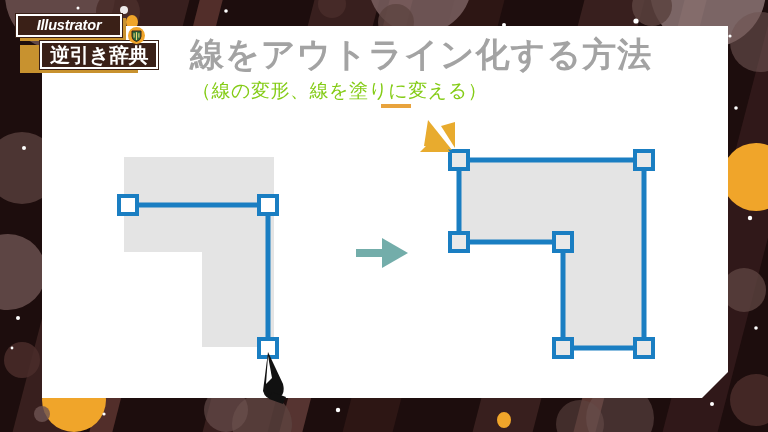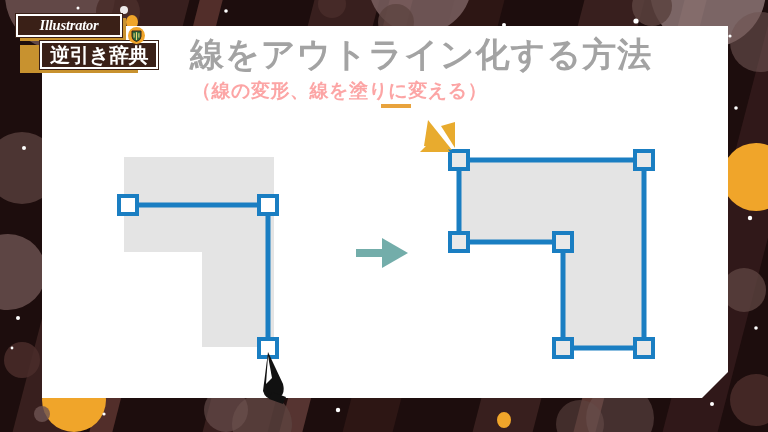--- a/index.html
+++ b/index.html
@@ -32,21 +32,21 @@
     position:relative;
     background:#3a2017;
     border:2px solid #ffffff;
     box-shadow:0 0 0 1px #3a2017;
     color:#ffffff;
     text-align:center;
     line-height:1;
   }
   .logo-bar.top {
     width:106px; height:23px;
-    font-family:Liberation Serif, serif;
+    font-family:Liberation Sans, sans-serif;
     font-style:italic; font-weight:bold;
     font-size:14.5px;
     display:flex; align-items:center; justify-content:center;
     letter-spacing:-0.2px;
   }
   .logo-bar.bottom {
     margin-top:4px;
     width:118px; height:28px;
     font-size:20px; font-weight:bold;
     display:flex; align-items:center; justify-content:center;
@@ -67,21 +67,21 @@
   .logo-badge svg { display:block; }
 
   
   .heading { position:absolute; left:190px; top:36px; z-index:7; }
   .title {
     font-size:34px; font-weight:bold; color:#a3a3a3;
     letter-spacing:1px; line-height:1.1; white-space:nowrap;
   }
   .subtitle-row { position:relative; margin-top:7px; margin-left:2px; white-space:nowrap; }
   .subtitle {
-    font-size:19px; font-weight:bold; color:#fca5a5;
+    font-size:19px; font-weight:normal; color:#84cc16;
     letter-spacing:0.5px; line-height:1.1;
   }
   .sub-underline {
     position:absolute; left:189px; top:24px;
     width:30px; height:4px; background:#e8a33d;
   }
 
   
   .art { position:absolute; inset:0; z-index:6; }
   .art svg { position:absolute; inset:0; }

